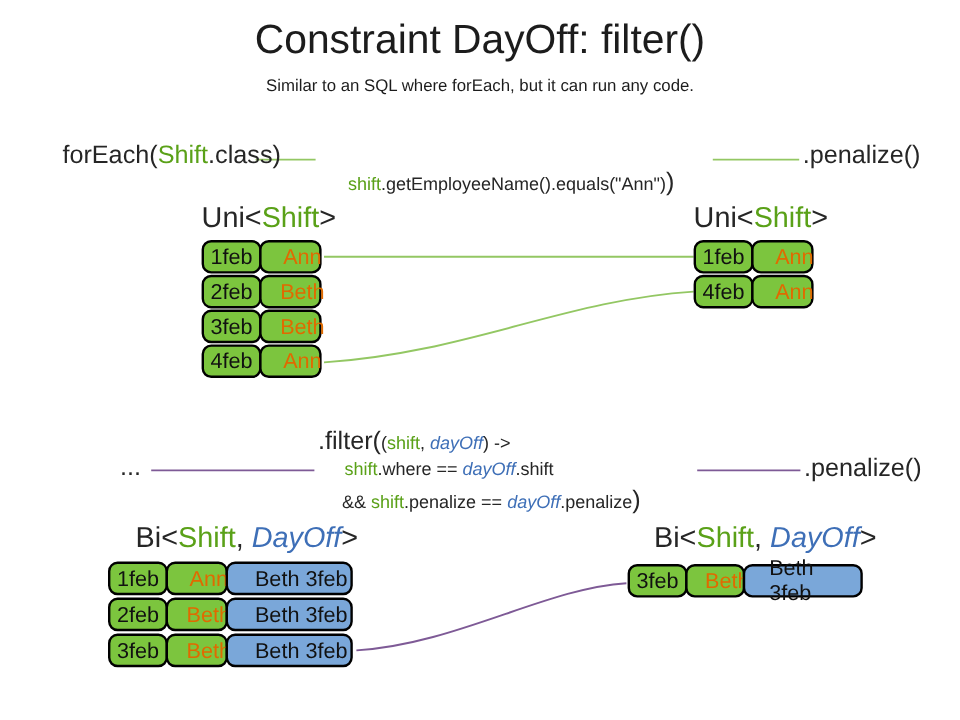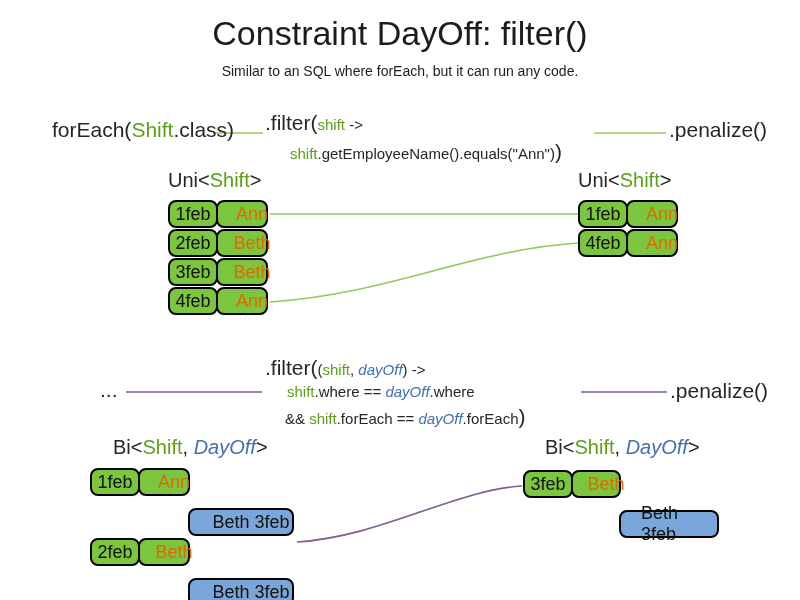--- a/index.html
+++ b/index.html
@@ -18,36 +18,36 @@
     font-family:"Liberation Sans",sans-serif;color:var(--ink);
   }
   .abs{position:absolute;white-space:nowrap;line-height:1;}
   .title{width:100%;text-align:center;font-size:34px;color:#1c1c1c;}
   .subtitle{width:100%;text-align:center;font-size:14px;color:#1c1c1c;}
   .big{font-size:21px;}
   .small{font-size:15px;}
   .g{color:var(--green-text);}
   .b{color:var(--blue-text);font-style:italic;}
   .d{color:var(--ink);}
-  .typelabel{font-size:20px;color:#111;}
+  .typelabel{font-size:24px;color:#111;}
   .connectors{position:absolute;left:0;top:0;pointer-events:none;}
   .gl{stroke:var(--green-line);stroke-width:1.6;fill:none;}
   .pl{stroke:var(--purple-line);stroke-width:1.6;fill:none;}
   .tbl{position:absolute;}
   .trow{display:flex;margin-bottom:1px;}
   .trow2{margin-bottom:2px;}
   .cell{
     box-sizing:border-box;height:28px;border:2px solid #000;border-radius:8px;
     background:var(--green-fill);font-size:18px;display:flex;align-items:center;
     justify-content:center;color:#111;
   }
   .cell + .cell{margin-left:-2px;padding-left:20px;}
   .date{width:50px;}
   .name{width:52px;color:var(--orange-text);}
-  .pair{width:106px;background:var(--blue-fill);margin-top:40px;}
+  .pair{width:106px;background:var(--blue-fill);}
   .pair.sm{width:100px;}
   .name.sm{width:50px;}
 </style>
 </head>
 <body>
 
 <div class="slide">
 
   <svg class="connectors" width="800" height="600" viewBox="0 0 800 600">
     <line class="gl" x1="213" y1="133" x2="263" y2="133"></line>
@@ -59,23 +59,20 @@
     <path class="pl" d="M297,542 C380,537 455,490 522,486"></path>
   </svg>
 
   <div class="abs title" style="top:16px;">Constraint DayOff: filter()</div>
   <div class="abs subtitle" style="top:64px;">Similar to an SQL where forEach, but it can run any code.</div>
 
   <div class="abs big" style="left:20px;top:119px;margin-left:32px;">
     <span class="d">forEach(</span><span class="g">Shift</span><span class="d">.class)</span>
   </div>
 
-  <div class="abs" style="left:265px;top:112px;">
-    <span class="big d">.filter(</span><span class="small g">shift</span><span class="small d"> -&gt;</span>
-  </div>
   <div class="abs" style="left:290px;top:141px;">
     <span class="small g">shift</span><span class="small d">.getEmployeeName().equals("Ann")</span><span class="big d">)</span>
   </div>
 
   <div class="abs big d" style="left:669px;top:119px;">.penalize()</div>
 
   <div class="abs typelabel" style="left:168px;top:170px;">
     <span class="d">Uni&lt;</span><span class="g">Shift</span><span class="d">&gt;</span>
   </div>
   <div class="abs typelabel" style="left:578px;top:170px;">
@@ -111,24 +108,24 @@
       <div class="cell name">Ann</div>
     </div>
   </div>
 
   <div class="abs big d" style="left:100px;top:379px;">...</div>
 
   <div class="abs" style="left:265px;top:357px;">
     <span class="big d">.filter(</span><span class="small d">(</span><span class="small g">shift</span><span class="small d">, </span><span class="small b">dayOff</span><span class="small d">)</span><span class="small d"> -&gt;</span>
   </div>
   <div class="abs" style="left:287px;top:384px;">
-    <span class="small g">shift</span><span class="small d">.where == </span><span class="small b">dayOff</span><span class="small d">.where</span>
+    <span class="small g">shift</span><span class="small d">.where == </span><span class="small b">dayOff</span><span class="small d">.shift</span>
   </div>
   <div class="abs" style="left:285px;top:406px;">
-    <span class="small d">&amp;&amp; </span><span class="small g">shift</span><span class="small d">.forEach == </span><span class="small b">dayOff</span><span class="small d">.forEach</span><span class="big d">)</span>
+    <span class="small d">&amp;&amp; </span><span class="small g">shift</span><span class="small d">.penalize == </span><span class="small b">dayOff</span><span class="small d">.penalize</span><span class="big d">)</span>
   </div>
 
   <div class="abs big d" style="left:670px;top:380px;">.penalize()</div>
 
   <div class="abs typelabel" style="left:113px;top:437px;">
     <span class="d">Bi&lt;</span><span class="g">Shift</span><span class="d">, </span><span class="b">DayOff</span><span class="d">&gt;</span>
   </div>
   <div class="abs typelabel" style="left:545px;top:437px;">
     <span class="d">Bi&lt;</span><span class="g">Shift</span><span class="d">, </span><span class="b">DayOff</span><span class="d">&gt;</span>
   </div>

